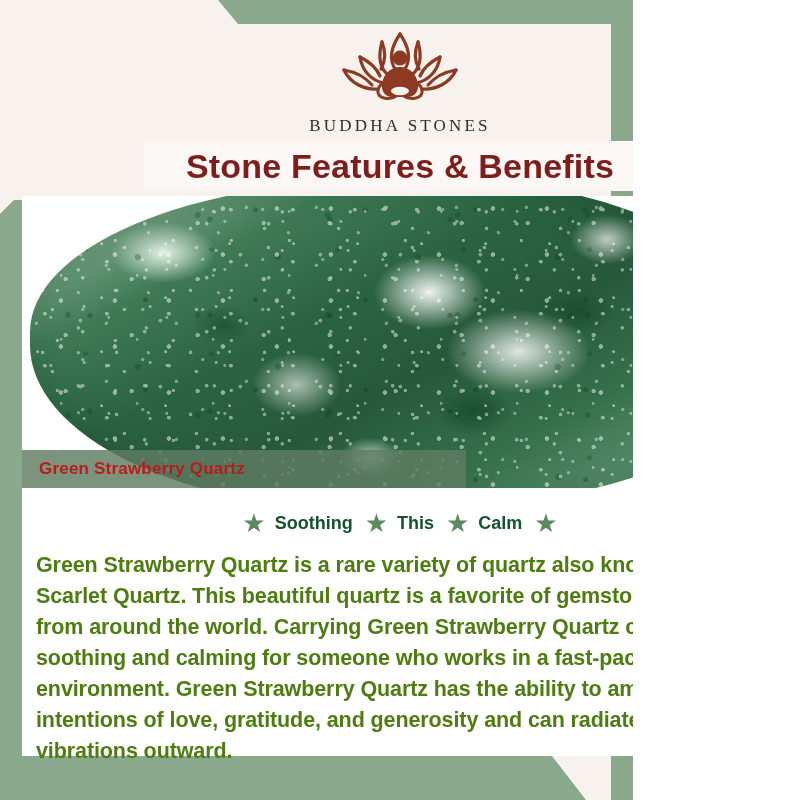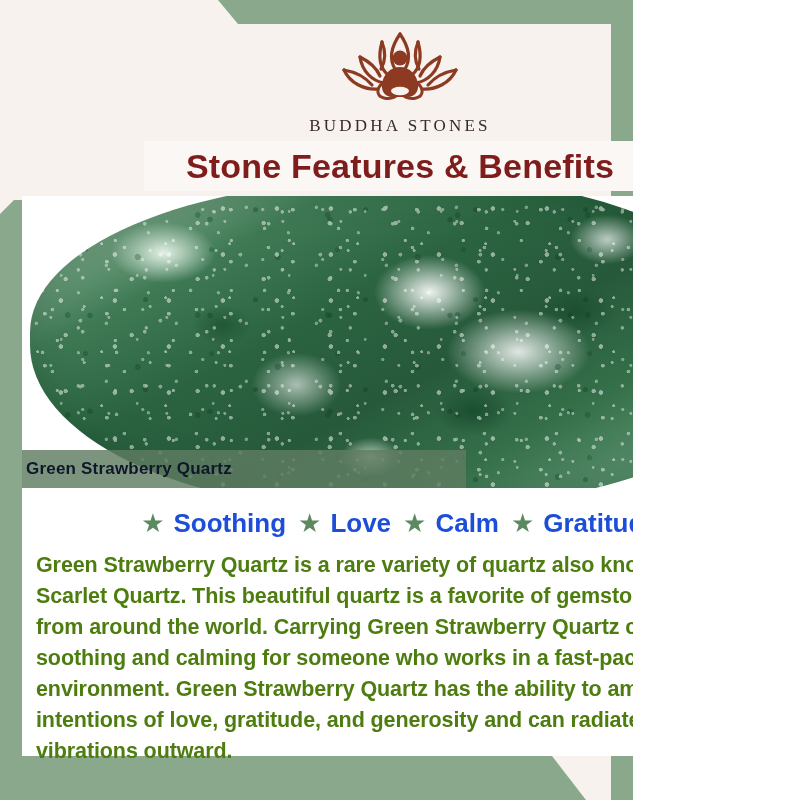--- a/index.html
+++ b/index.html
@@ -181,22 +181,22 @@
     left: 0;
     bottom: 0;
     width: 444px;
     height: 38px;
     background: rgba(95,125,97,.82);
     display: flex;
     align-items: center;
     z-index: 4;
   }
   .caption-text {
-    padding-left: 4px;
-    color: #0f172a;
+    padding-left: 17px;
+    color: #b91c1c;
     font-size: 17px;
     font-weight: bold;
     letter-spacing: .2px;
   }
 
   
   .body-panel {
     position: absolute;
     left: 22px;
     top: 488px;
@@ -216,22 +216,22 @@
     display: inline-flex;
     align-items: center;
     gap: 9px;
   }
   .kw-star {
     color: #5b8a61;
     font-size: 26px;
     line-height: 1;
   }
   .kw-label {
-    color: #1d4ed8;
-    font-size: 26px;
+    color: #14532d;
+    font-size: 18px;
     font-weight: bold;
     line-height: 1;
   }
   .paragraph {
     margin: 14px 14px 0 14px;
     color: #4d7c0f;
     font-size: 21.5px;
     font-weight: bold;
     line-height: 1.44;
     letter-spacing: -0.1px;
@@ -297,27 +297,26 @@
   </div>
 
   <div class="body-panel">
     <div class="keywords">
       <span class="kw">
         <span class="kw-star">★</span>
         <span class="kw-label">Soothing</span>
       </span>
       <span class="kw">
         <span class="kw-star">★</span>
-        <span class="kw-label">Love</span>
+        <span class="kw-label">This</span>
       </span>
       <span class="kw">
         <span class="kw-star">★</span>
         <span class="kw-label">Calm</span>
       </span>
       <span class="kw">
         <span class="kw-star">★</span>
-        <span class="kw-label">Gratitude</span>
       </span>
     </div>
     <p class="paragraph">Green Strawberry Quartz is a rare variety of quartz also known as Scarlet Quartz. This beautiful quartz is a favorite of gemstone lovers from around the world. Carrying Green Strawberry Quartz can be soothing and calming for someone who works in a fast-paced environment. Green Strawberry Quartz has the ability to amplify intentions of love, gratitude, and generosity and can radiate those vibrations outward.</p>
   </div>
 
 </div>
 
 </body></html>

